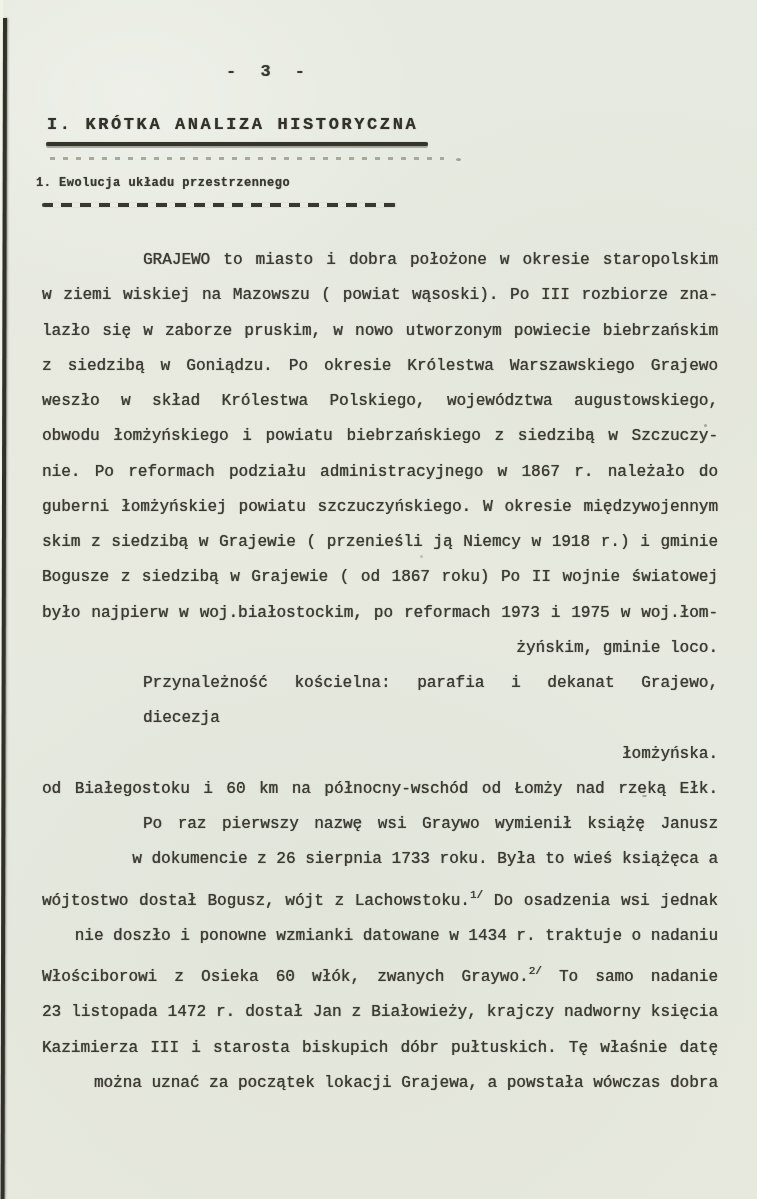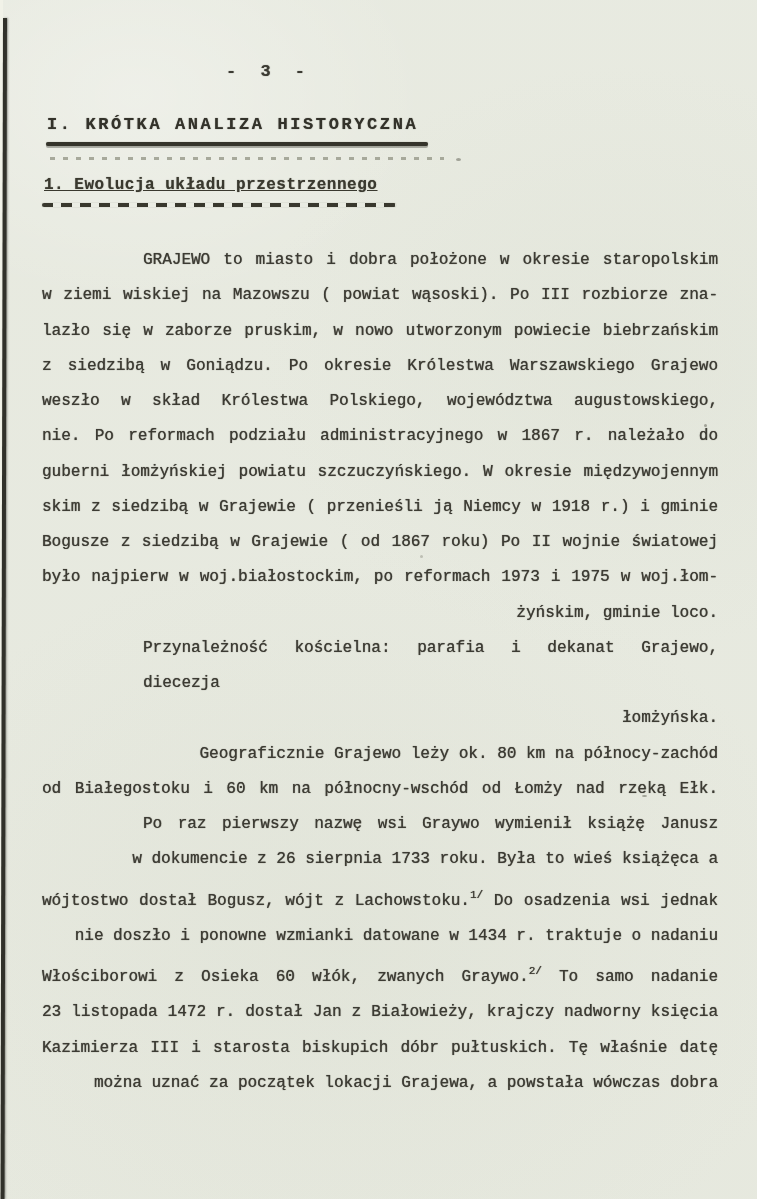--- a/index.html
+++ b/index.html
@@ -47,26 +47,25 @@
     position:absolute;top:142px;left:46px;width:382px;height:4px;
     background:#35342b;border-radius:2px;
     box-shadow:0 2px 0 rgba(53,52,43,0.35), 0 0 1px rgba(53,52,43,0.6);
   }
   .dotted-rule{
     position:absolute;top:157px;left:50px;width:394px;height:3px;
     background:repeating-linear-gradient(90deg,#9b9d8e 0 5px,transparent 5px 13px);
     opacity:0.85;
   }
   .subheading{
-    position:absolute;top:176px;left:44px;
-    font-size:16px;font-weight:bold;letter-spacing:0.5px;
+    position:absolute;top:176px;left:36px;
+    font-size:12px;font-weight:bold;letter-spacing:0.5px;
     color:#3a392f;
     text-shadow:0 0 1px rgba(58,57,47,0.75);
     white-space:nowrap;
-    text-decoration:underline;
   }
   .subheading-rule{
     position:absolute;top:203px;left:42px;width:354px;height:4px;
     background:repeating-linear-gradient(90deg,#39382e 0 11px,transparent 11px 19px);
     border-radius:2px;
     box-shadow:0 0 1px rgba(57,56,46,0.5);
   }
   .body-text{
     position:absolute;top:243px;left:42px;width:676px;
     font-size:16px;line-height:35.25px;
@@ -99,33 +98,33 @@
   <div class="subheading">1. Ewolucja układu przestrzennego</div>
   <div class="subheading-rule"></div>
 
   <div class="body-text">
       <div class="para">
         <div class="line indent just"><span>GRAJEWO to miasto i dobra położone w okresie staropolskim</span></div>
         <div class="line just"><span>w ziemi wiskiej na Mazowszu ( powiat wąsoski). Po III rozbiorze zna-</span></div>
         <div class="line just"><span>lazło się w zaborze pruskim, w nowo utworzonym powiecie biebrzańskim</span></div>
         <div class="line just"><span>z siedzibą w Goniądzu. Po okresie Królestwa Warszawskiego Grajewo</span></div>
         <div class="line just"><span>weszło w skład Królestwa Polskiego, województwa augustowskiego,</span></div>
+        <div class="line just"><span>obwodu łomżyńskiego i powiatu biebrzańskiego z siedzibą w Szczuczy-</span></div>
         <div class="line just"><span>nie. Po reformach podziału administracyjnego w 1867 r. należało do</span></div>
         <div class="line just"><span>guberni łomżyńskiej powiatu szczuczyńskiego. W okresie międzywojennym</span></div>
         <div class="line just"><span>skim z siedzibą w Grajewie ( przenieśli ją Niemcy w 1918 r.) i gminie</span></div>
         <div class="line just"><span>Bogusze z siedzibą w Grajewie ( od 1867 roku) Po II wojnie światowej</span></div>
         <div class="line just"><span>było najpierw w woj.białostockim, po reformach 1973 i 1975 w woj.łom-</span></div>
         <div class="line"><span>żyńskim, gminie loco.</span></div>
       </div>
       <div class="para">
         <div class="line indent just"><span>Przynależność kościelna: parafia i dekanat Grajewo, diecezja</span></div>
         <div class="line"><span>łomżyńska.</span></div>
       </div>
       <div class="para">
-        <div class="line indent"><span>Geograficznie Grajewo leży ok. 80 km na północy-zachód</span></div>
         <div class="line just"><span>od Białegostoku i 60 km na północny-wschód od Łomży nad rzeką Ełk.</span></div>
       </div>
       <div class="para">
         <div class="line indent just"><span>Po raz pierwszy nazwę wsi Graywo wymienił książę Janusz</span></div>
         <div class="line"><span>w dokumencie z 26 sierpnia 1733 roku. Była to wieś książęca a</span></div>
         <div class="line just"><span>wójtostwo dostał Bogusz, wójt z Lachowstoku.</span><span class="sup">1/</span><span> Do osadzenia wsi jednak</span></div>
         <div class="line"><span>nie doszło i ponowne wzmianki datowane w 1434 r. traktuje o nadaniu</span></div>
         <div class="line just"><span>Włościborowi z Osieka 60 włók, zwanych Graywo.</span><span class="sup">2/</span><span> To samo nadanie</span></div>
         <div class="line just"><span>23 listopada 1472 r. dostał Jan z Białowieży, krajczy nadworny księcia</span></div>
         <div class="line just"><span>Kazimierza III i starosta biskupich dóbr pułtuskich. Tę właśnie datę</span></div>

